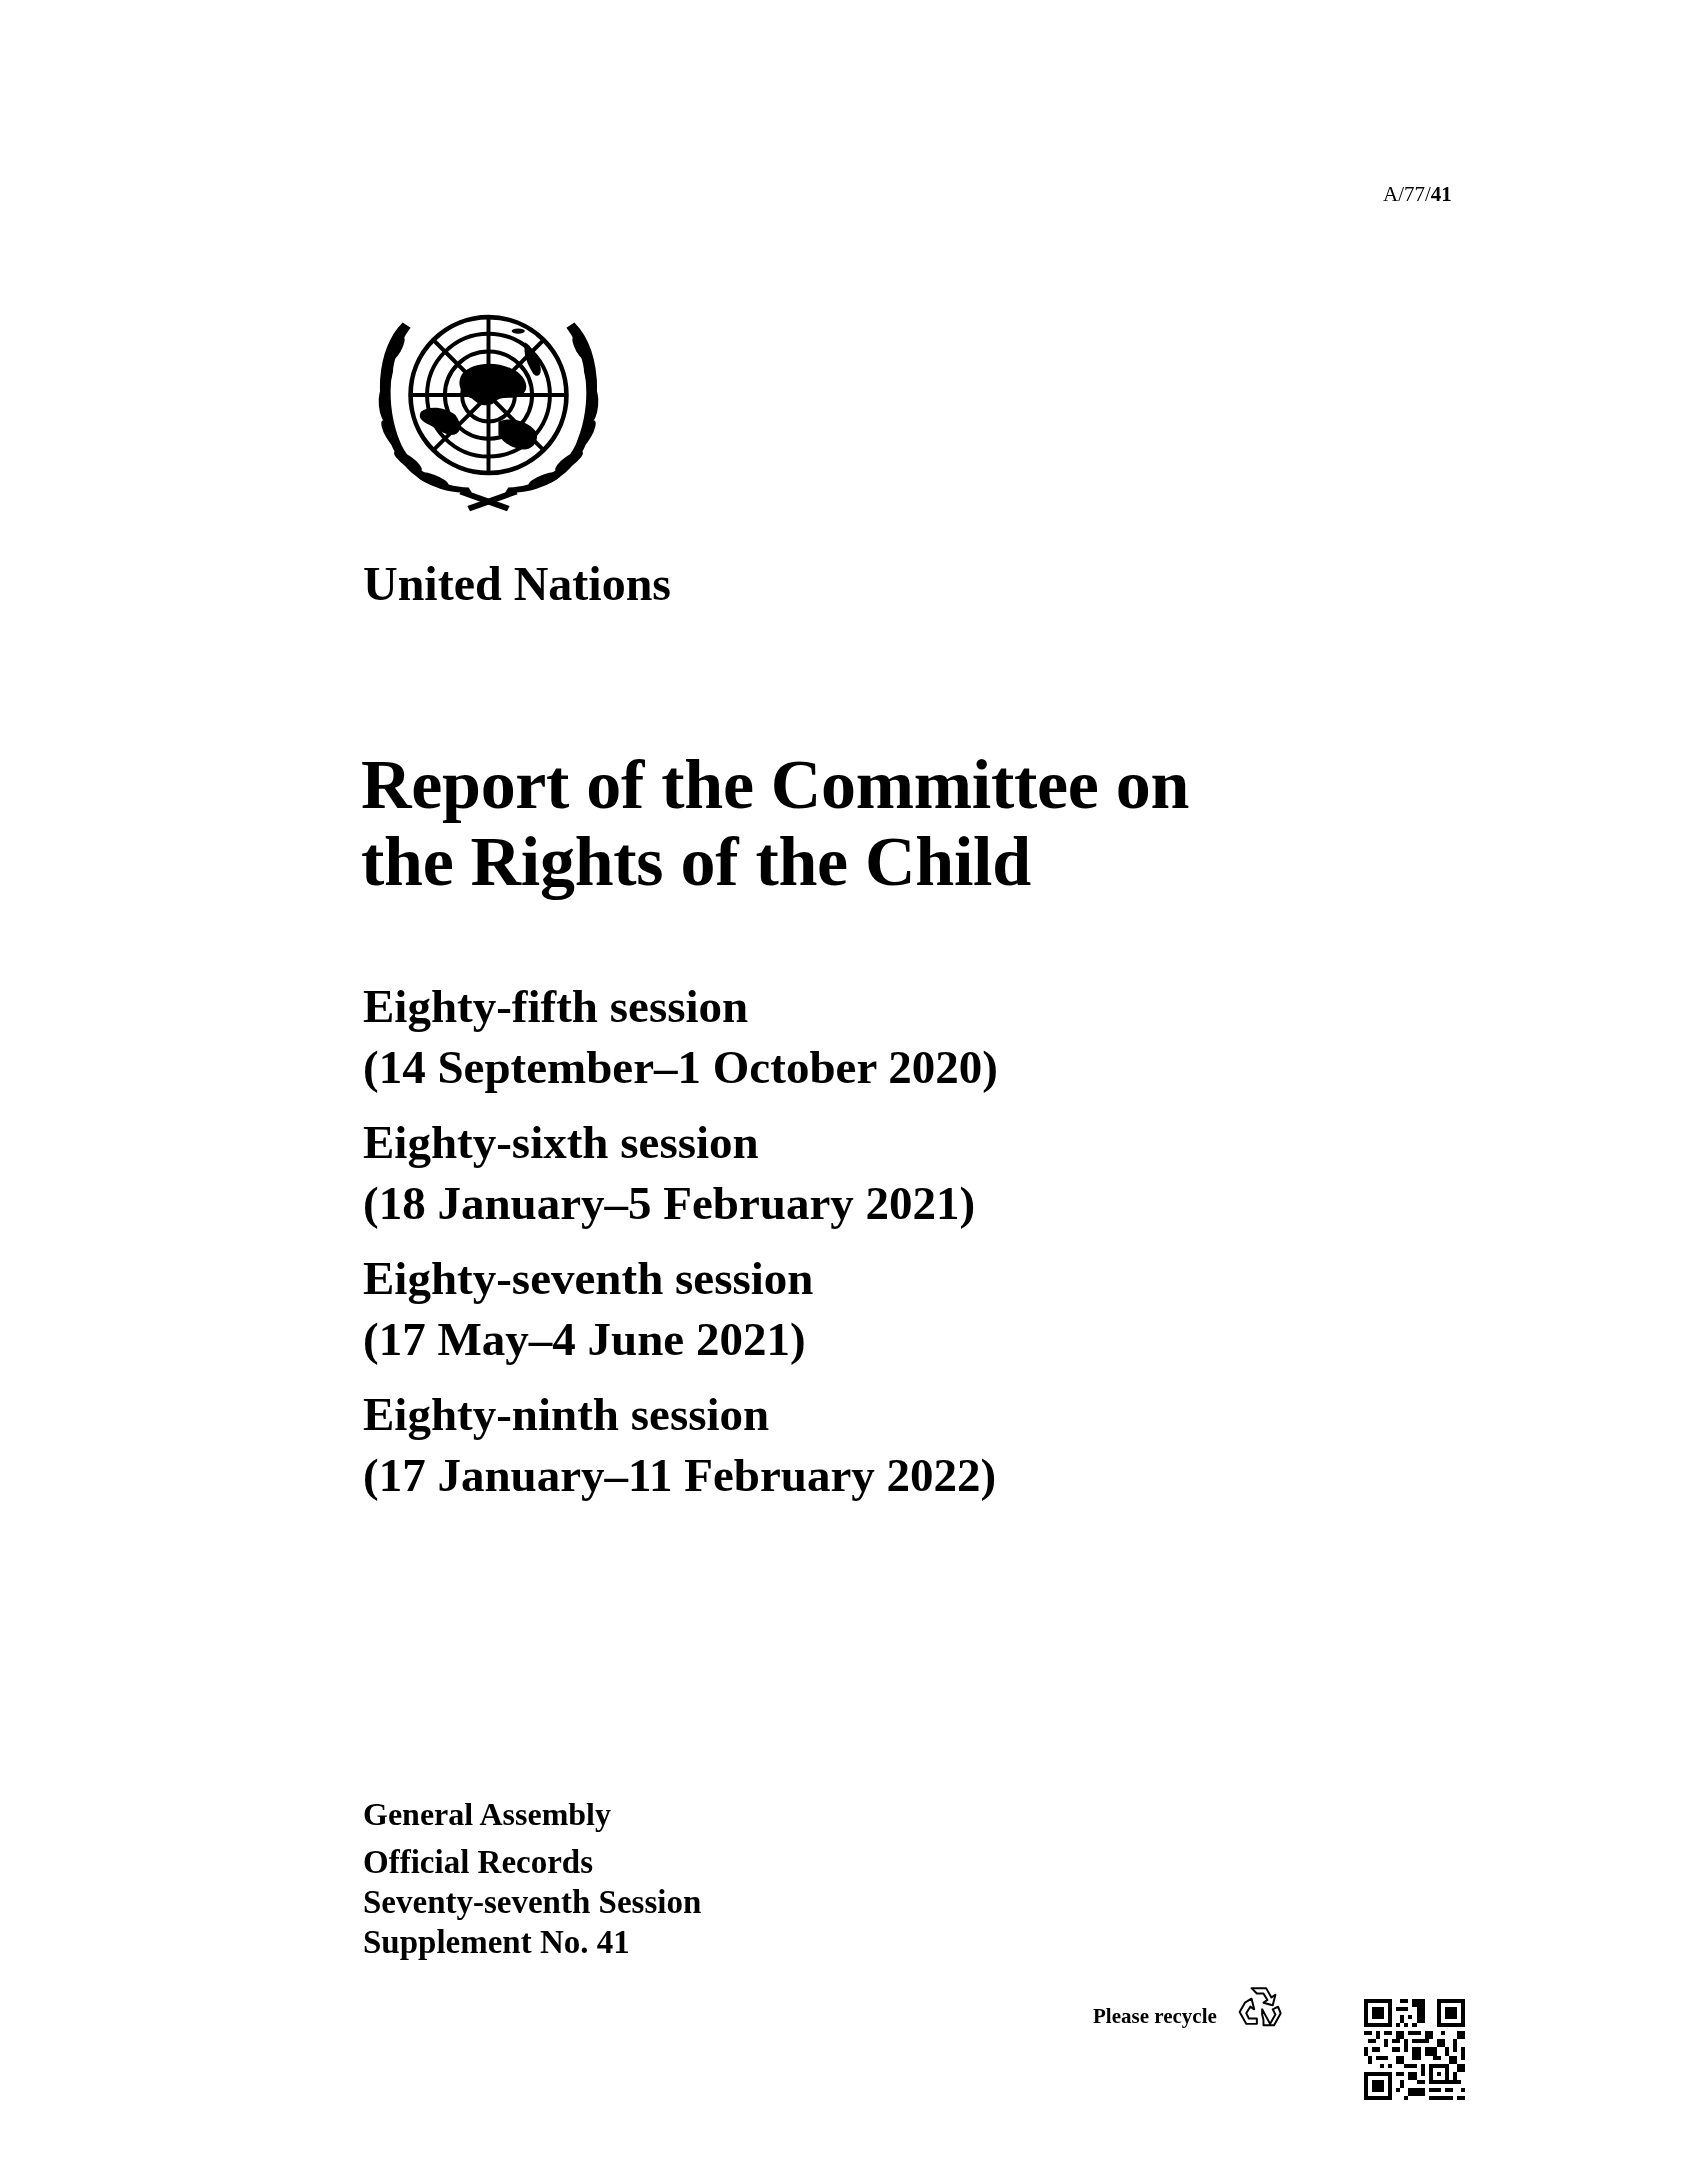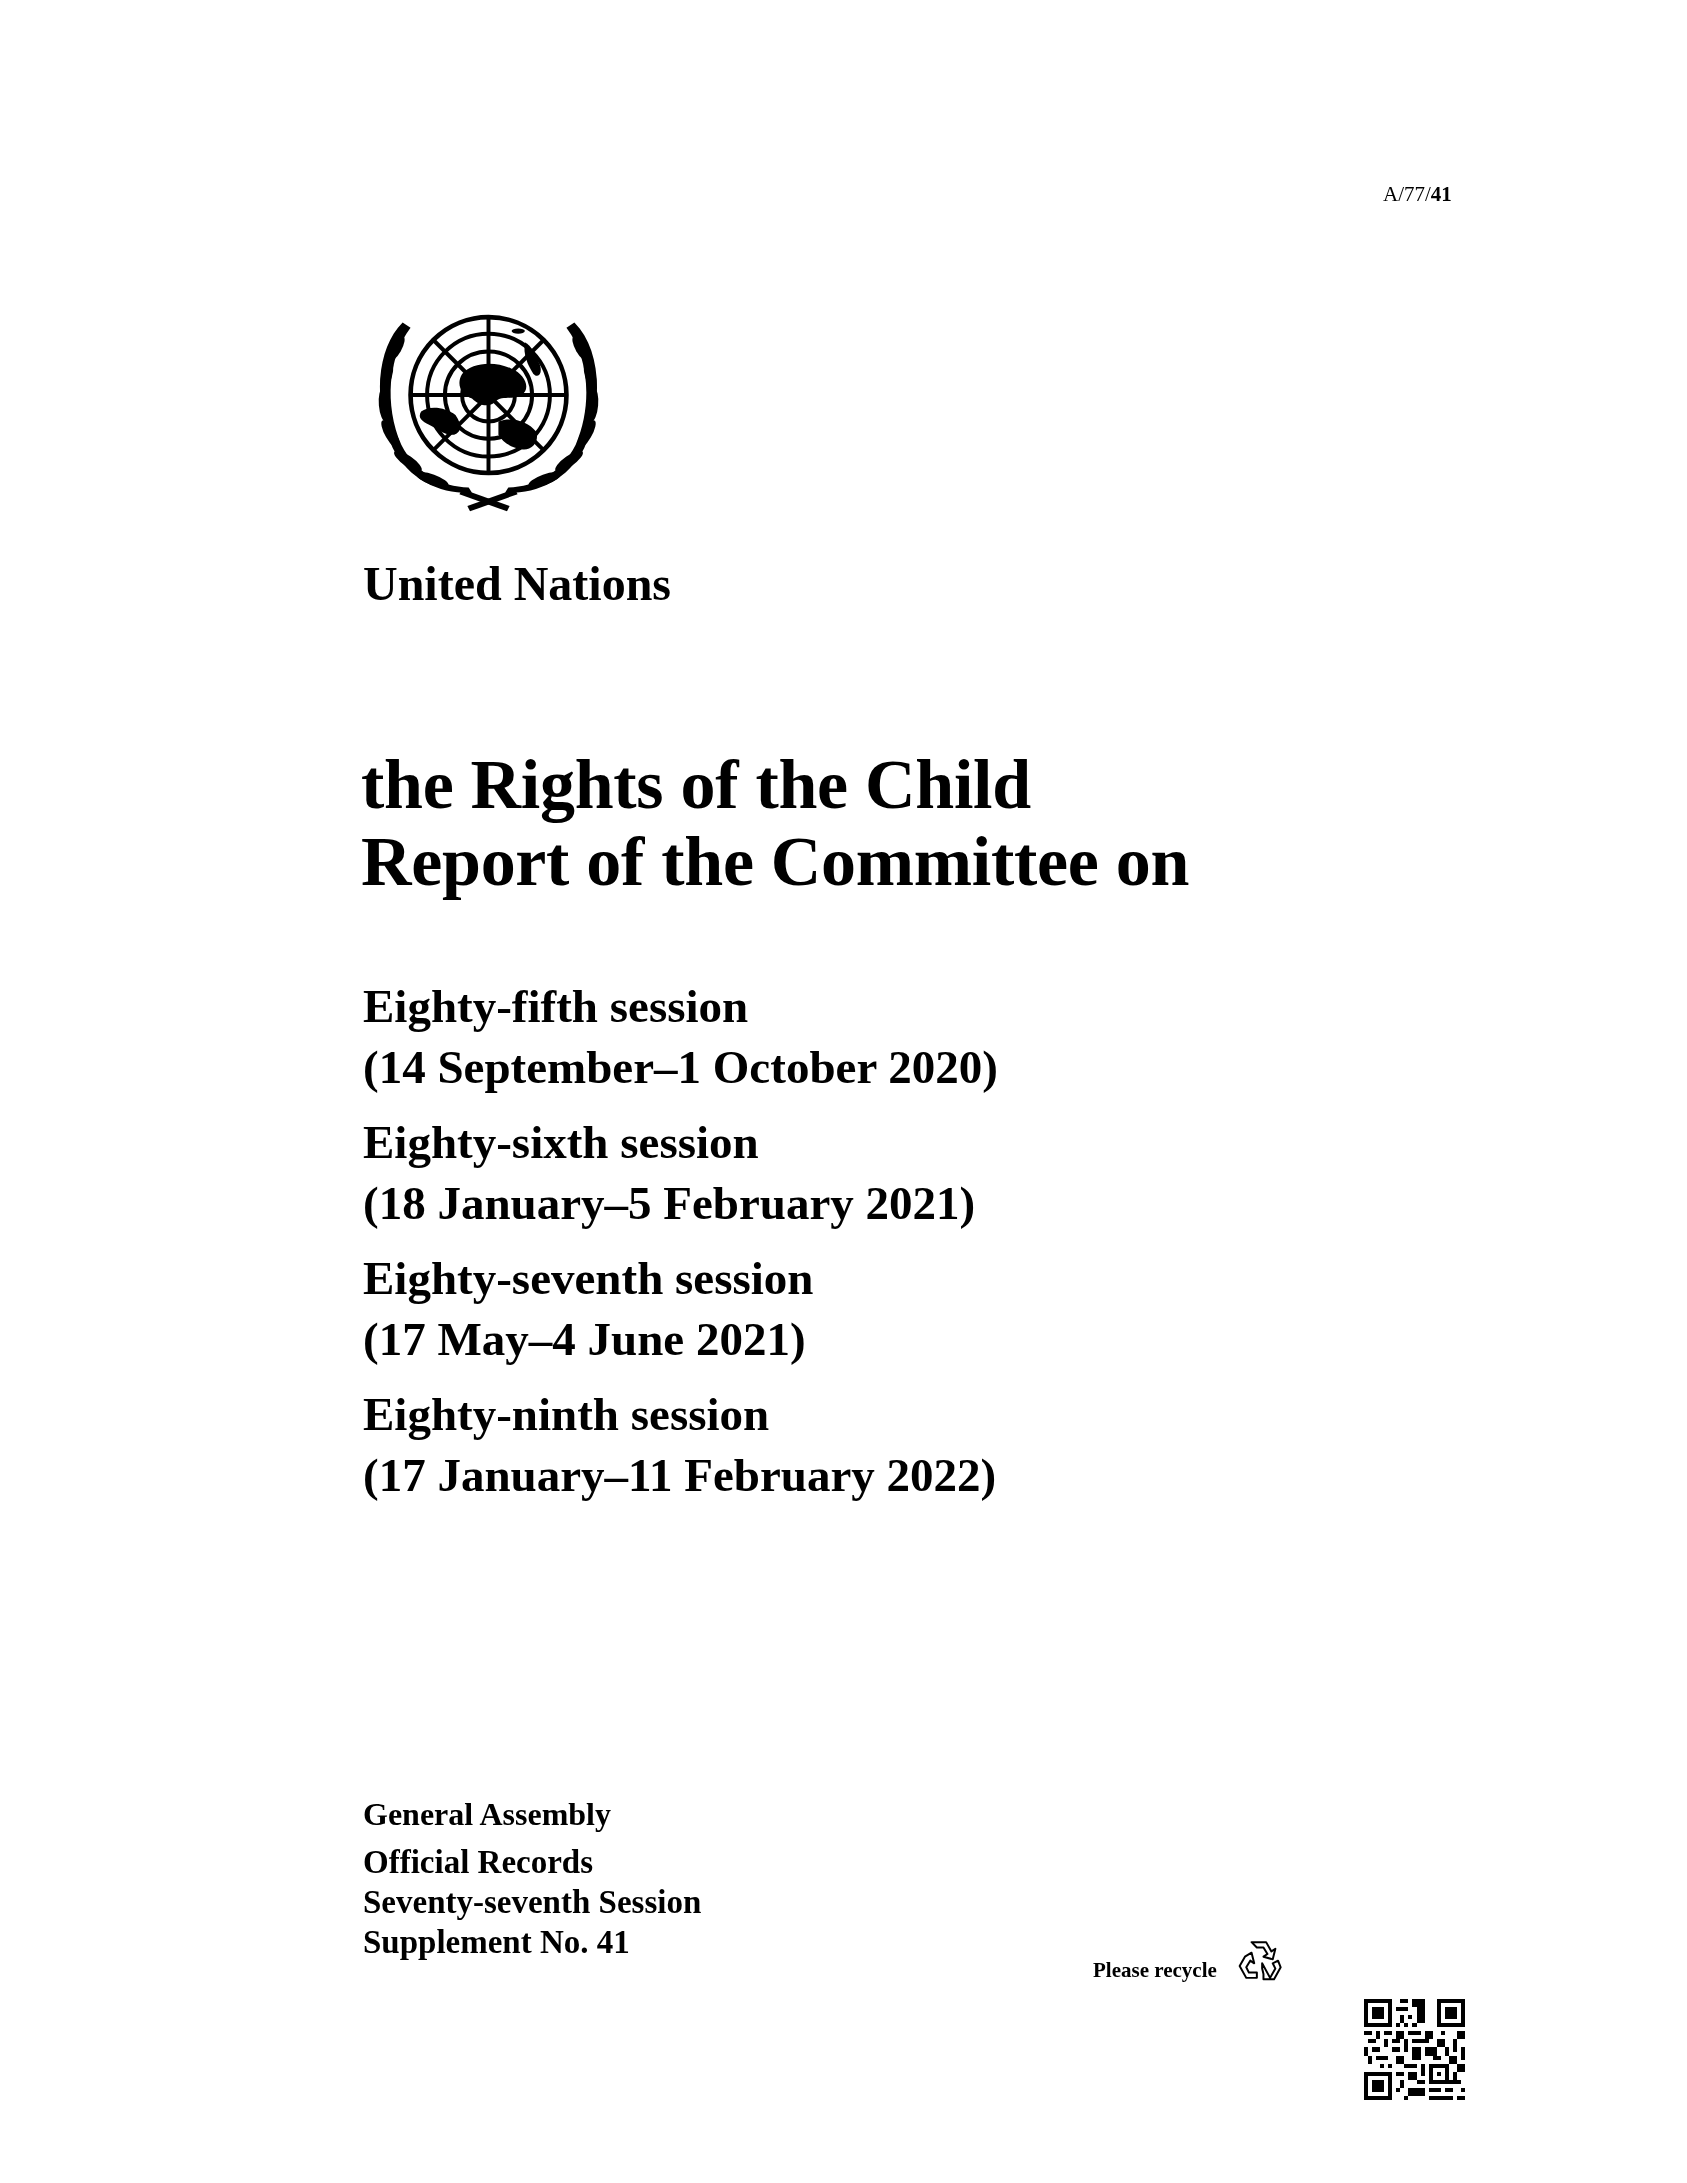--- a/index.html
+++ b/index.html
@@ -10,21 +10,21 @@
   .symbol b { font-weight:bold; }
   .logo { left:363px; top:296px; width:251px; height:218px; }
   .org { left:363px; top:553px; font-size:48px; font-weight:bold; line-height:1; white-space:nowrap;margin-top:7px; }
   .title { left:361px; top:746px; font-size:70px; font-weight:bold; line-height:77px; letter-spacing:-0.3px; }
   .title div { white-space:nowrap; }
   .sessions { left:363px; top:976px; font-size:47px; font-weight:bold; line-height:61px; }
   .sessions .grp { margin-bottom:14px; white-space:nowrap; }
   .ga { left:363px; top:1786px; }
   .ga .h { font-size:32px; font-weight:bold; line-height:56px; white-space:nowrap; }
   .ga .s { font-size:33px; font-weight:bold; line-height:40px; white-space:nowrap; }
-  .recycle { left:1093px; top:1938px; display:flex; align-items:flex-end; gap:20px;justify-content:flex-end; }
+  .recycle { left:1093px; top:1984px; display:flex; align-items:flex-end; gap:20px;justify-content:flex-end; }
   .recycle .txt { font-size:21px; font-weight:bold; line-height:1; padding-bottom:2.6px; white-space:nowrap; }
   .qr { left:1364px; top:1999px; width:101px; height:101px; }
 </style>
 </head>
 <body>
 
 <div class="abs symbol"><span>A/77/</span><b>41</b></div>
 
 <div class="abs logo">
   <svg width="251" height="218" viewBox="0 0 380 330" xmlns="http://www.w3.org/2000/svg">
@@ -69,22 +69,22 @@
 
       <path d="M150 292 L222 318 L218 326 L146 300 Z"></path>
       <path d="M230 292 L158 318 L162 326 L234 300 Z"></path>
     </g>
   </svg>
 </div>
 
 <div class="abs org">United Nations</div>
 
 <div class="abs title">
+  <div>Report of the Committee on</div>
   <div>the Rights of the Child</div>
-  <div>Report of the Committee on</div>
 </div>
 
 <div class="abs sessions">
   <div class="grp">
     <div>Eighty-fifth session</div>
     <div>(14 September–1 October 2020)</div>
   </div>
   <div class="grp">
     <div>Eighty-sixth session</div>
     <div>(18 January–5 February 2021)</div>

